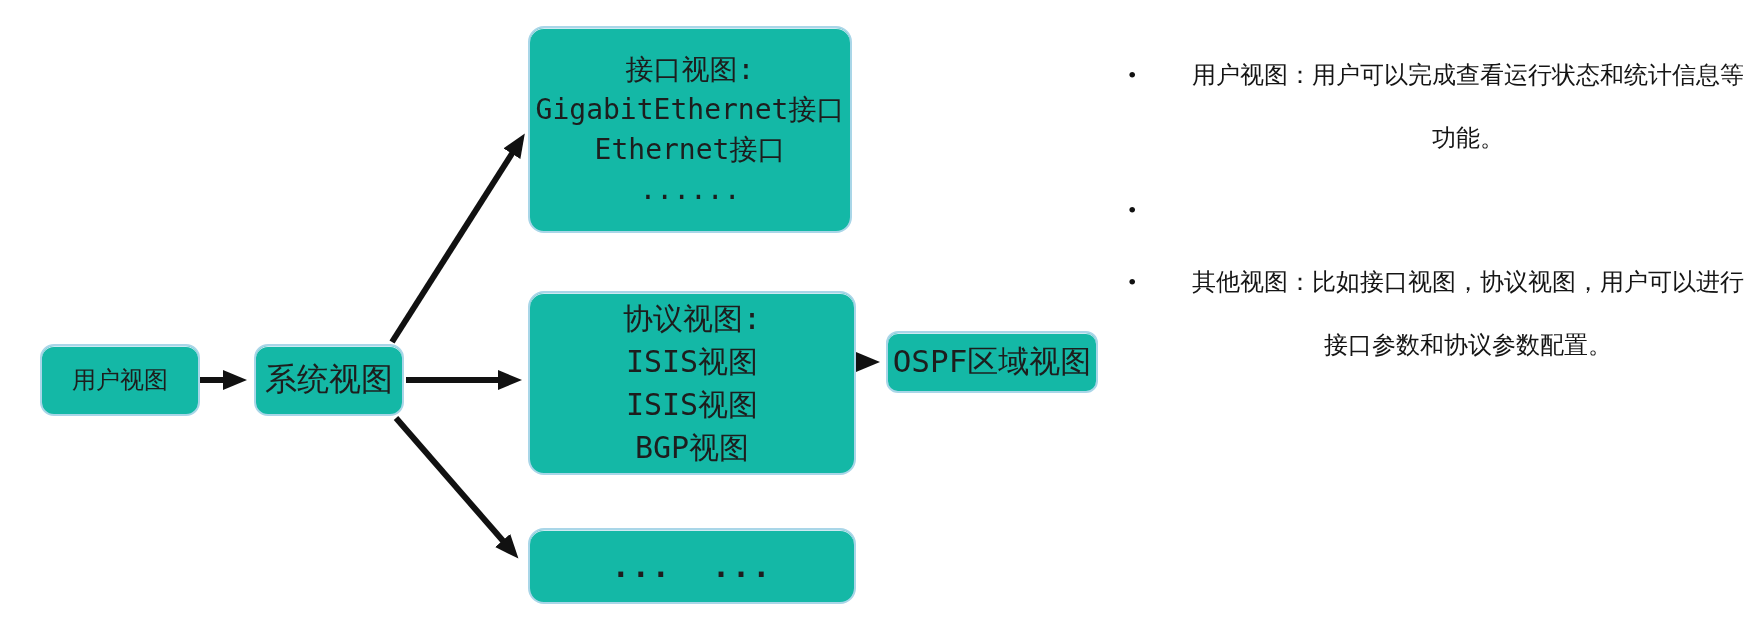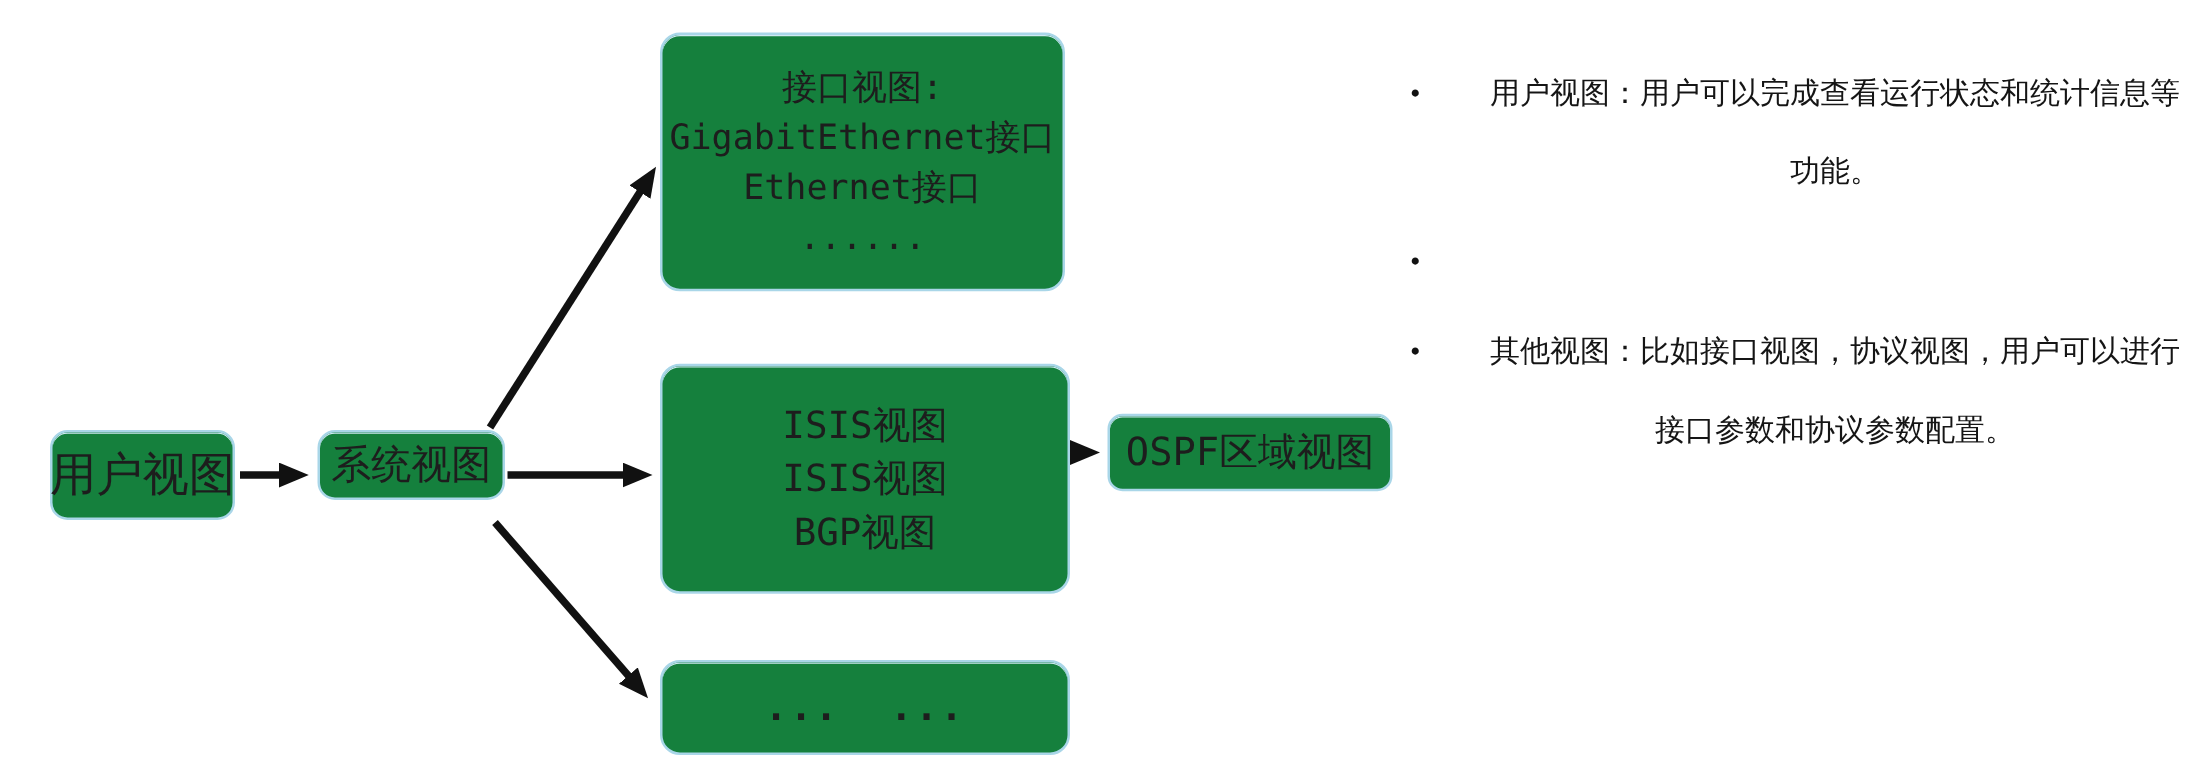--- a/index.html
+++ b/index.html
@@ -16,43 +16,43 @@
     height: 624px;
     background: #ffffff;
     font-family: "Liberation Sans", sans-serif;
     color: #1d1d1d;
   }
   
   .box {
     position: absolute;
     box-sizing: border-box;
     border: 2px solid #a9d6e8;
-    background: #15803d;
+    background: #14b8a6;
     border-radius: 16px;
     display: flex;
     flex-direction: column;
     align-items: center;
     justify-content: center;
     font-family: "DejaVu Sans Mono", "Liberation Mono", monospace;
     color: #1d1d1d;
     text-align: center;
     box-shadow: inset 0 1px 0 #cfe9f2;
   }
   .box .line { white-space: pre; }
 
-  #user-view-box   { left: 40px;  top: 344px; width: 148px; height: 72px; border-radius: 14px; font-size: 37px; }
-  #system-view-box { left: 254px; top: 344px; width: 150px; height: 56px; border-radius: 14px; font-size: 32px; }
+  #user-view-box   { left: 40px;  top: 344px; width: 160px; height: 72px; border-radius: 14px; font-size: 24px; }
+  #system-view-box { left: 254px; top: 344px; width: 150px; height: 72px; border-radius: 14px; font-size: 32px; }
 
   #interface-view-box { left: 528px; top: 26px;  width: 324px; height: 207px; font-size: 28px; }
   #interface-view-box .line { line-height: 40px; }
 
   #protocol-view-box { left: 528px; top: 291px; width: 328px; height: 184px; font-size: 30px; }
   #protocol-view-box .line { line-height: 43px; }
 
-  #ospf-area-view-box { left: 886px; top: 331px; width: 228px; height: 62px; border-radius: 12px; font-size: 31px; }
+  #ospf-area-view-box { left: 886px; top: 331px; width: 212px; height: 62px; border-radius: 12px; font-size: 31px; }
 
   #other-views-box { left: 528px; top: 528px; width: 328px; height: 76px; font-size: 30px; font-weight: bold; letter-spacing: 2px; }
 
   
   #arrows {
     position: absolute;
     left: 0; top: 0;
     width: 1764px;
     height: 624px;
     pointer-events: none;
@@ -113,20 +113,21 @@
   </div>
 
   <div class="box" id="interface-view-box">
     <span class="line">接口视图:</span>
     <span class="line">GigabitEthernet接口</span>
     <span class="line">Ethernet接口</span>
     <span class="line">......</span>
   </div>
 
   <div class="box" id="protocol-view-box">
+    <span class="line">协议视图:</span>
     <span class="line">ISIS视图</span>
     <span class="line">ISIS视图</span>
     <span class="line">BGP视图</span>
   </div>
 
   <div class="box" id="ospf-area-view-box">
     <span class="line">OSPF区域视图</span>
   </div>
 
   <div class="box" id="other-views-box">

